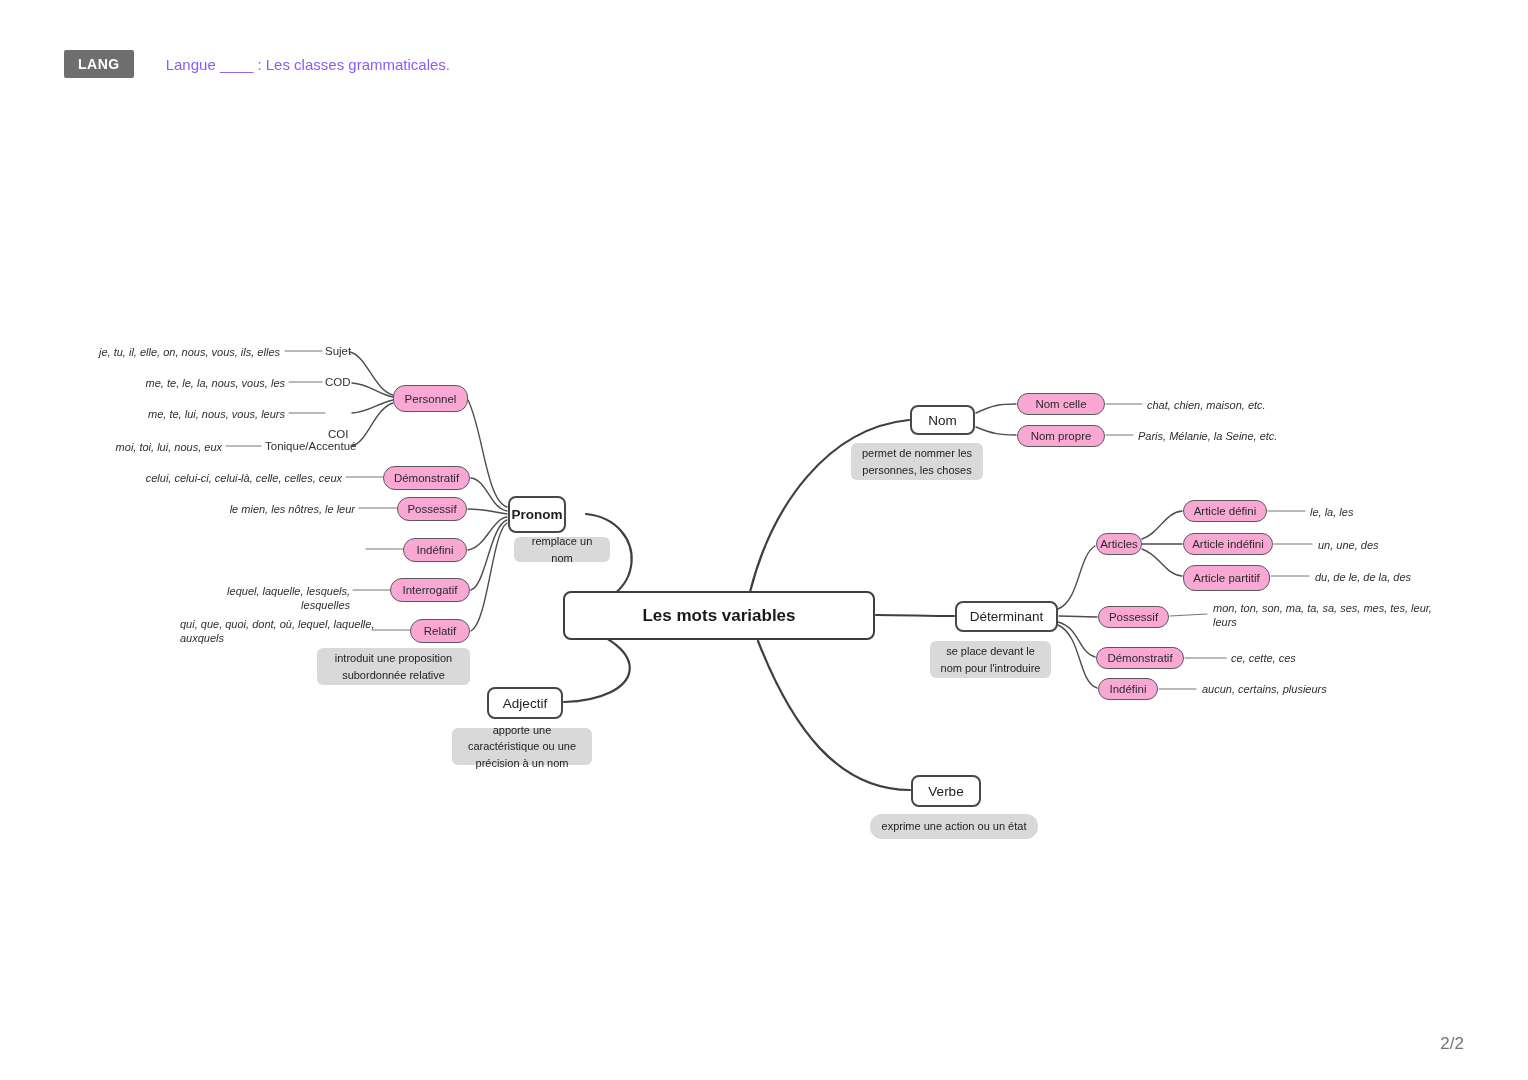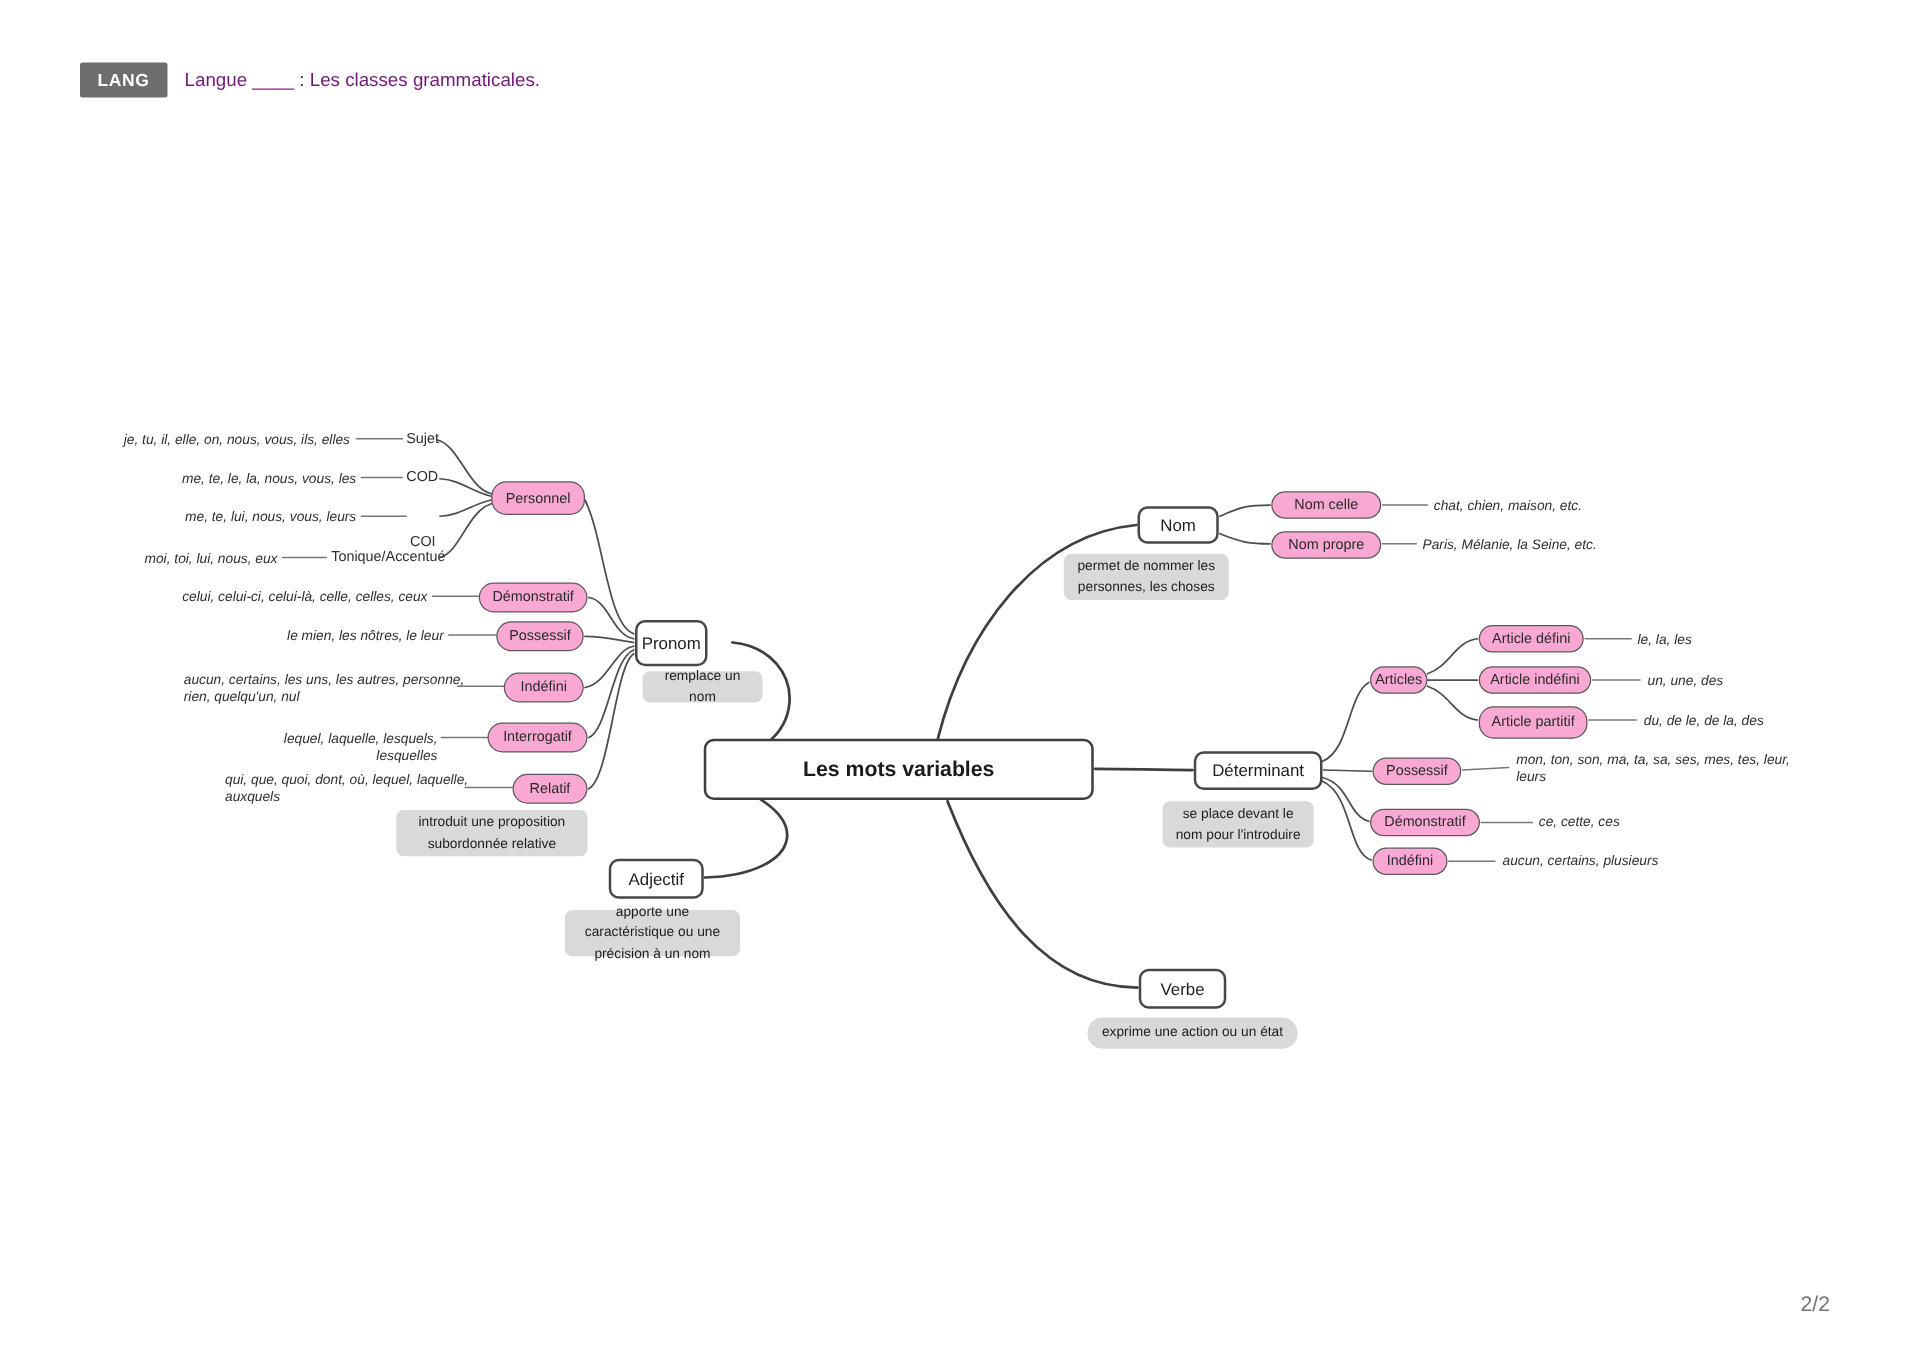--- a/index.html
+++ b/index.html
@@ -1,21 +1,21 @@
 <!DOCTYPE html>
 <html><head>
 <meta charset="utf-8">
 <style>
   html,body{margin:0;padding:0;background:#ffffff;}
   body{font-family:"Liberation Sans", sans-serif;}
   .canvas{position:relative;width:1528px;height:1080px;background:#ffffff;overflow:hidden;}
   .wires{position:absolute;left:0;top:0;z-index:0;}
   .hdr{position:absolute;left:64px;top:50px;display:flex;align-items:center;z-index:3;}
   .lang-badge{background:#6e6e6e;color:#ffffff;font-weight:bold;font-size:14px;letter-spacing:.5px;padding:6px 14px;border-radius:2px;}
-  .hdr-title{margin-left:14px;font-size:15px;color:#701a75;}
+  .hdr-title{margin-left:32px;font-size:15px;color:#8b5cf6;}
   .pageno{position:absolute;right:64px;bottom:26px;font-size:17px;color:#737373;z-index:3;}
   .node{position:absolute;box-sizing:border-box;background:#ffffff;border:2px solid #474747;border-radius:8px;
         display:flex;align-items:center;justify-content:center;font-size:13.5px;color:#222222;z-index:2;}
   .center-node{border-width:2.5px;border-color:#3d3d3d;font-weight:bold;font-size:17px;color:#1a1a1a;}
   .pill{position:absolute;box-sizing:border-box;background:#f9a8d4;border:1.4px solid #5a5a5a;border-radius:12px;
         display:flex;align-items:center;justify-content:center;font-size:11.5px;color:#2a2a2a;z-index:2;}
   .caption{position:absolute;box-sizing:border-box;background:#d9d9d9;border-radius:6px;color:#1d1d1d;
         font-size:11px;line-height:1.5;text-align:center;display:flex;align-items:center;justify-content:center;
         padding:3px 8px;z-index:2;}
   .leaf{position:absolute;font-size:11px;font-style:italic;color:#2e2e2e;line-height:1.3;z-index:2;}
@@ -78,21 +78,21 @@
   </svg>
 
   <div class="hdr">
     <span class="lang-badge">LANG</span>
     <span class="hdr-title">Langue ____ : Les classes grammaticales.</span>
   </div>
   <div class="pageno">2/2</div>
 
   <div class="node center-node" style="left:563px;top:591px;width:312px;height:49px;">Les mots variables</div>
 
-  <div class="node" style="left:508px;top:496px;width:58px;height:37px;">Pronom</div>
+  <div class="node" style="left:508px;top:496px;width:58px;height:37px;font-weight:bold;">Pronom</div>
   <div class="caption" style="left:514px;top:537px;width:96px;height:25px;">remplace un nom</div>
 
   <div class="pill" style="left:393px;top:385px;width:75px;height:27px;">Personnel</div>
 
   <div class="leaf ar" style="left:58px;top:345px;width:222px;">je, tu, il, elle, on, nous, vous, ils, elles</div>
   <div class="tag" style="left:325px;top:345px;">Sujet</div>
 
   <div class="leaf ar" style="left:60px;top:376px;width:225px;">me, te, le, la, nous, vous, les</div>
   <div class="tag" style="left:325px;top:376px;">COD</div>
 
@@ -102,21 +102,20 @@
   <div class="leaf ar" style="left:60px;top:440px;width:162px;">moi, toi, lui, nous, eux</div>
   <div class="tag" style="left:265px;top:440px;">Tonique/Accentué</div>
 
   <div class="pill" style="left:383px;top:466px;width:87px;height:24px;">Démonstratif</div>
   <div class="leaf ar" style="left:100px;top:471px;width:242px;">celui, celui-ci, celui-là, celle, celles, ceux</div>
 
   <div class="pill" style="left:397px;top:497px;width:70px;height:24px;">Possessif</div>
   <div class="leaf ar" style="left:150px;top:502px;width:205px;">le mien, les nôtres, le leur</div>
 
   <div class="pill" style="left:403px;top:538px;width:64px;height:24px;">Indéfini</div>
-  <div class="leaf" style="left:147px;top:537px;width:232px;">aucun, certains, les uns, les autres, personne, rien, quelqu'un, nul</div>
 
   <div class="pill" style="left:390px;top:578px;width:80px;height:24px;">Interrogatif</div>
   <div class="leaf ar" style="left:185px;top:584px;width:165px;">lequel, laquelle, lesquels, lesquelles</div>
 
   <div class="pill" style="left:410px;top:619px;width:60px;height:24px;">Relatif</div>
   <div class="leaf" style="left:180px;top:617px;width:205px;">qui, que, quoi, dont, où, lequel, laquelle, auxquels</div>
   <div class="caption" style="left:317px;top:648px;width:153px;height:37px;">introduit une proposition subordonnée relative</div>
 
   <div class="node" style="left:910px;top:405px;width:65px;height:30px;">Nom</div>
   <div class="caption" style="left:851px;top:443px;width:132px;height:37px;">permet de nommer les personnes, les choses</div>

